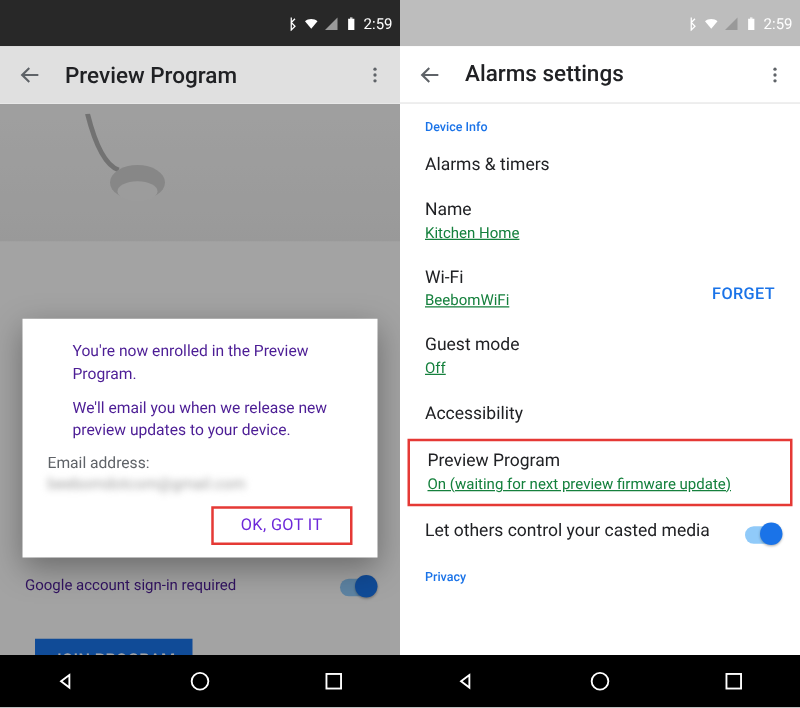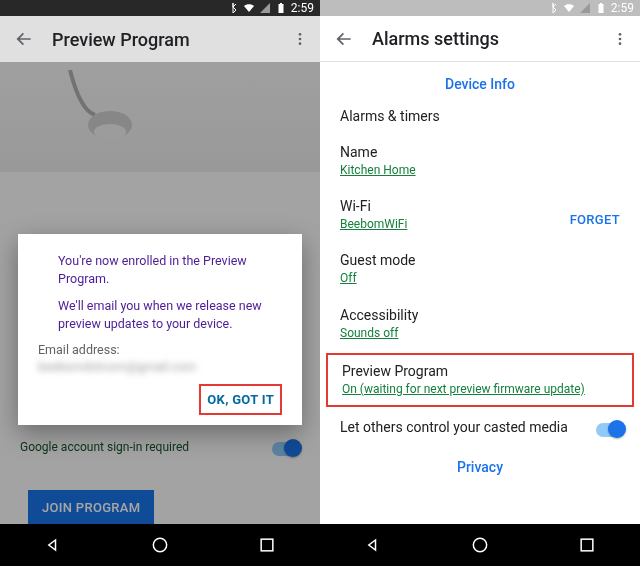--- a/index.html
+++ b/index.html
@@ -1,18 +1,18 @@
 <!DOCTYPE html>
 <html><head>
 <meta charset="utf-8">
 <style>
   * { box-sizing: border-box; margin: 0; padding: 0; font-family: Roboto, Arial, sans-serif; }
   body { width: 640px; height: 566px; display: flex; background: #fff; overflow: hidden; }
   .phone { width: 320px; height: 566px; position: relative; display: flex; flex-direction: column; }
-  .statusbar { height: 16px; display: flex; justify-content: flex-end; align-items: center; padding: 0 6px; gap: 4px; font-size: 12px; }
+  .statusbar { height: 37px; display: flex; justify-content: flex-end; align-items: center; padding: 0 6px; gap: 4px; font-size: 12px; }
   .statusbar.dark { background: #282828; color: #fff; }
   .statusbar.light { background: #bdbdbd; color: #fff; }
   .statusbar svg { width: 12px; height: 12px; fill: #fff; }
   .statusbar .ic-faded { fill: #999; }
   .appbar { height: 46px; display: flex; align-items: center; padding: 0 8px; }
   .appbar.left { background: #e0e0e0; }
   .appbar.right { background: #fff; border-bottom: 1px solid #e0e0e0; }
   .appbar .back { width: 32px; display: flex; justify-content: center; }
   .appbar .back svg { width: 20px; height: 20px; fill: #5f6368; }
   .appbar-title { font-size: 18px; color: #202124; font-weight: 500; margin-left: 12px; flex: 1; }
@@ -21,38 +21,38 @@
 
   
   .left-content { flex: 1; background: #fafafa; position: relative; overflow: hidden; }
   .lamp { position: absolute; top: 0; left: 0; right: 0; height: 110px; background: linear-gradient(#f5f5f5,#ececec); }
   .lamp svg { position: absolute; top: 8px; left: 60px; }
   .bg-text { position: absolute; left: 20px; }
   .bg-title { top: 312px; font-size: 16px; font-weight: 500; color: #202124; }
   .bg-desc { top: 332px; font-size: 12px; color: #5f6368; max-width: 260px; line-height: 1.3; }
   .allow-row { position: absolute; top: 376px; left: 20px; right: 20px; }
   .allow-title { font-size: 14px; color: #202124; }
-  .allow-sub { font-size: 12px; color: #14532d; margin-top: 2px; }
+  .allow-sub { font-size: 12px; color: #4c1d95; margin-top: 2px; }
   .allow-switch { position: absolute; right: 0; top: 4px; width: 28px; height: 14px; background: #90caf9; border-radius: 7px; }
   .allow-switch::after { content: ""; position: absolute; right: -2px; top: -3px; width: 18px; height: 18px; background: #1a73e8; border-radius: 50%; box-shadow: 0 1px 2px rgba(0,0,0,.3); }
   .join-btn { position: absolute; top: 428px; left: 28px; background: #1a73e8; color: #fff; font-size: 13px; font-weight: 500; padding: 10px 14px; border: none; letter-spacing: .3px; }
   .scrim { position: absolute; inset: 0; background: rgba(0,0,0,.35); }
 
   
   .dialog { position: absolute; left: 18px; right: 18px; top: 172px; background: #fff; box-shadow: 0 8px 24px rgba(0,0,0,.35); padding: 18px 20px 10px; }
   .dialog h3 { font-size: 18px; color: #202124; margin-bottom: 10px; }
   .dialog p { font-size: 12.5px; color: #4c1d95; line-height: 1.4; margin-bottom: 10px; margin-left: 20px; }
   .dialog .email-label { font-size: 12.5px; color: #5f6368; margin-bottom: 2px; }
   .dialog .email-val { font-size: 12.5px; color: #9e9e9e; filter: blur(3px); user-select: none; margin-bottom: 10px; }
   .dialog-actions { display: flex; justify-content: flex-end; }
-  .ok-btn { border: 2px solid #e53935; padding: 6px 6px; color: #0369a1; font-size: 13px; font-weight: 700; letter-spacing: .3px; background: none; cursor: pointer; }
+  .ok-btn { border: 2px solid #e53935; padding: 6px 22px; color: #6d28d9; font-size: 13px; font-weight: 400; letter-spacing: .3px; background: none; cursor: pointer; }
 
   
   .right-content { flex: 1; background: #fff; overflow: hidden; position: relative; }
-  .section-header { font-size: 14px; font-weight: 500; color: #1a73e8; padding: 14px 20px 6px; text-align: center; }
+  .section-header { font-size: 10px; font-weight: 500; color: #1a73e8; padding: 14px 20px 6px; }
   .setting { padding: 10px 20px; position: relative; }
   .setting .title { font-size: 14px; color: #202124; }
   .setting .sub { font-size: 12px; color: #15803d; margin-top: 2px; line-height: 1.35; max-width: 250px; text-decoration: underline; }
   .setting .action { position: absolute; right: 20px; top: 24px; font-size: 13px; font-weight: 500; color: #1a73e8; letter-spacing: .3px; }
   .setting .sw { position: absolute; right: 16px; top: 14px; width: 28px; height: 14px; border-radius: 7px; }
   .sw.on { background: #90caf9; }
   .sw.on::after { content: ""; position: absolute; right: -2px; top: -3px; width: 18px; height: 18px; background: #1a73e8; border-radius: 50%; box-shadow: 0 1px 2px rgba(0,0,0,.3); }
   .highlight { border: 2px solid #e53935; margin: 2px 6px; padding: 8px 14px; }
 
   
@@ -184,21 +184,20 @@
       <div class="title">Wi-Fi</div>
       <div class="sub">BeebomWiFi</div>
       <div class="action">FORGET</div>
     </div>
     <div class="setting">
       <div class="title">Guest mode</div>
       <div class="sub">Off</div>
     </div>
     <div class="setting">
       <div class="title">Accessibility</div>
-      <div class="sub">Sounds off</div>
     </div>
     <div class="setting highlight">
       <div class="title">Preview Program</div>
       <div class="sub">On (waiting for next preview firmware update)</div>
     </div>
     <div class="setting">
       <div class="title">Let others control your casted media</div>
       <div class="sw on"></div>
     </div>
     <div class="section-header">Privacy</div>

